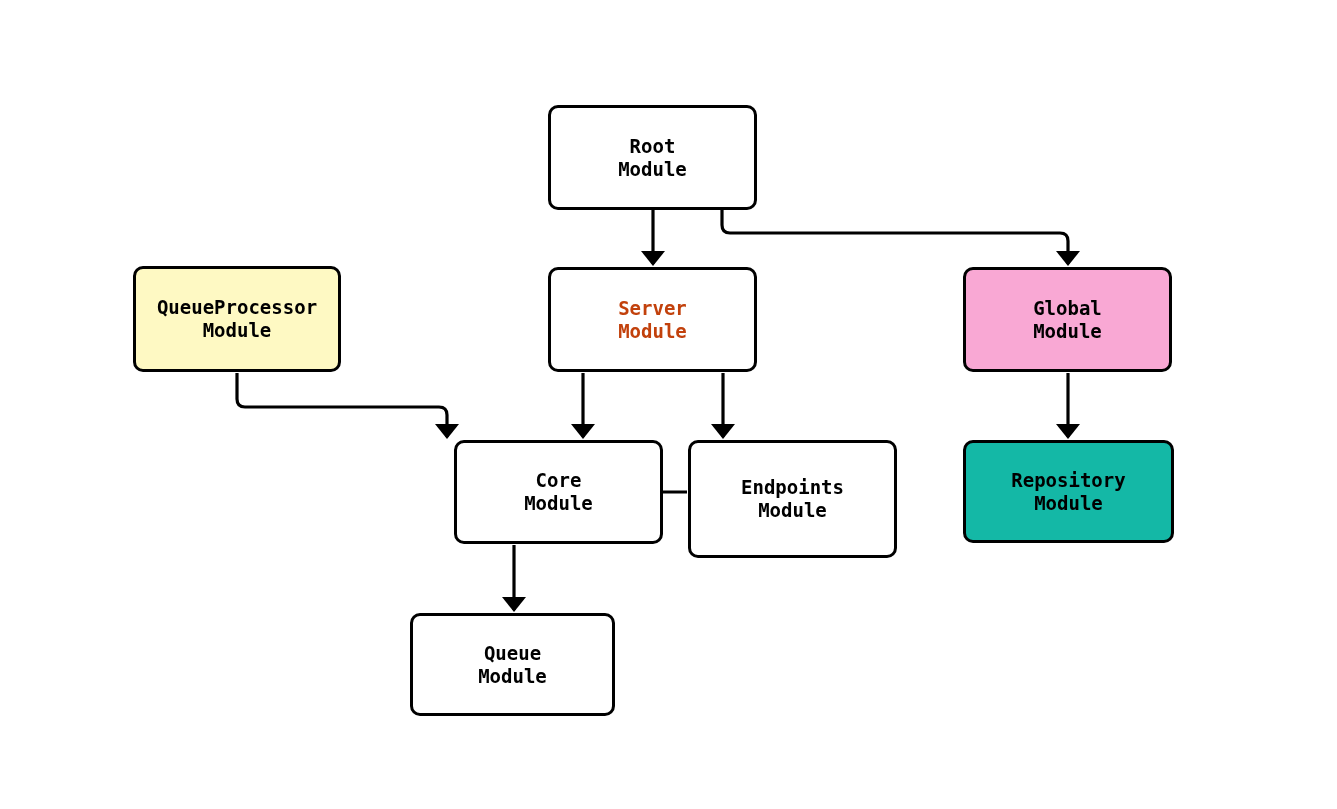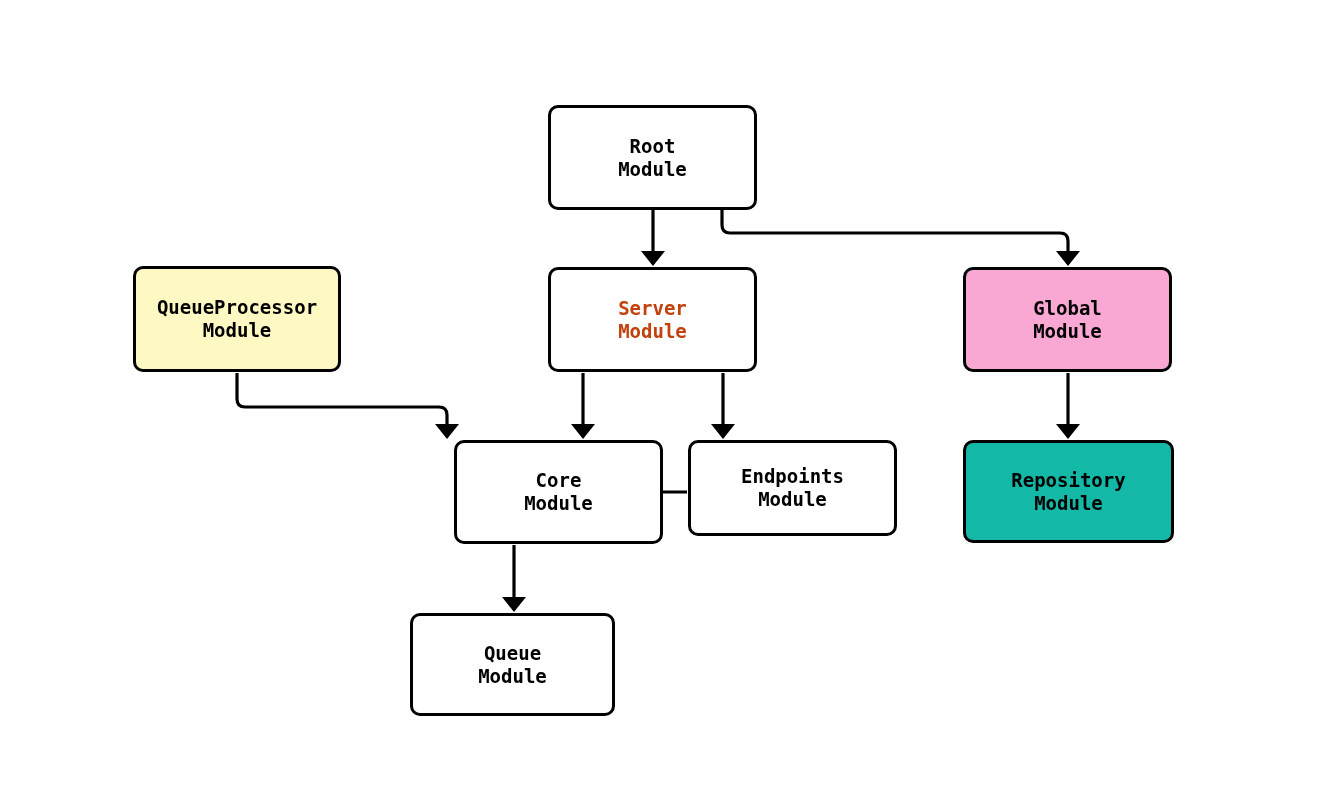--- a/index.html
+++ b/index.html
@@ -72,21 +72,21 @@
 Module</div>
       </div>
       <div class="node" style="left: 963px; top: 267px; width: 209px; height: 105px; border-color: rgb(0, 0, 0); background: #f9a8d4;">
         <div class="node-label" style="color: rgb(0, 0, 0);">Global
 Module</div>
       </div>
       <div class="node" style="left: 410px; top: 440px; width: 209px; height: 104px; border-color: rgb(0, 0, 0); background: rgb(255, 255, 255); margin-left: 44px;">
         <div class="node-label" style="color: rgb(0, 0, 0);">Core
 Module</div>
       </div>
-      <div class="node" style="left: 688px; top: 440px; width: 209px; height: 96px; border-color: rgb(0, 0, 0); background: rgb(255, 255, 255);">
+      <div class="node" style="left: 688px; top: 440px; width: 209px; height: 118px; border-color: rgb(0, 0, 0); background: rgb(255, 255, 255);">
         <div class="node-label" style="color: rgb(0, 0, 0);">Endpoints
 Module</div>
       </div>
       <div class="node" style="left: 963px; top: 440px; width: 211px; height: 103px; border-color: rgb(0, 0, 0); background: #14b8a6;">
         <div class="node-label" style="color: rgb(0, 0, 0);">Repository
 Module</div>
       </div>
       <div class="node" style="left: 410px; top: 613px; width: 205px; height: 103px; border-color: rgb(0, 0, 0); background: rgb(255, 255, 255);">
         <div class="node-label" style="color: rgb(0, 0, 0);">Queue
 Module</div>

